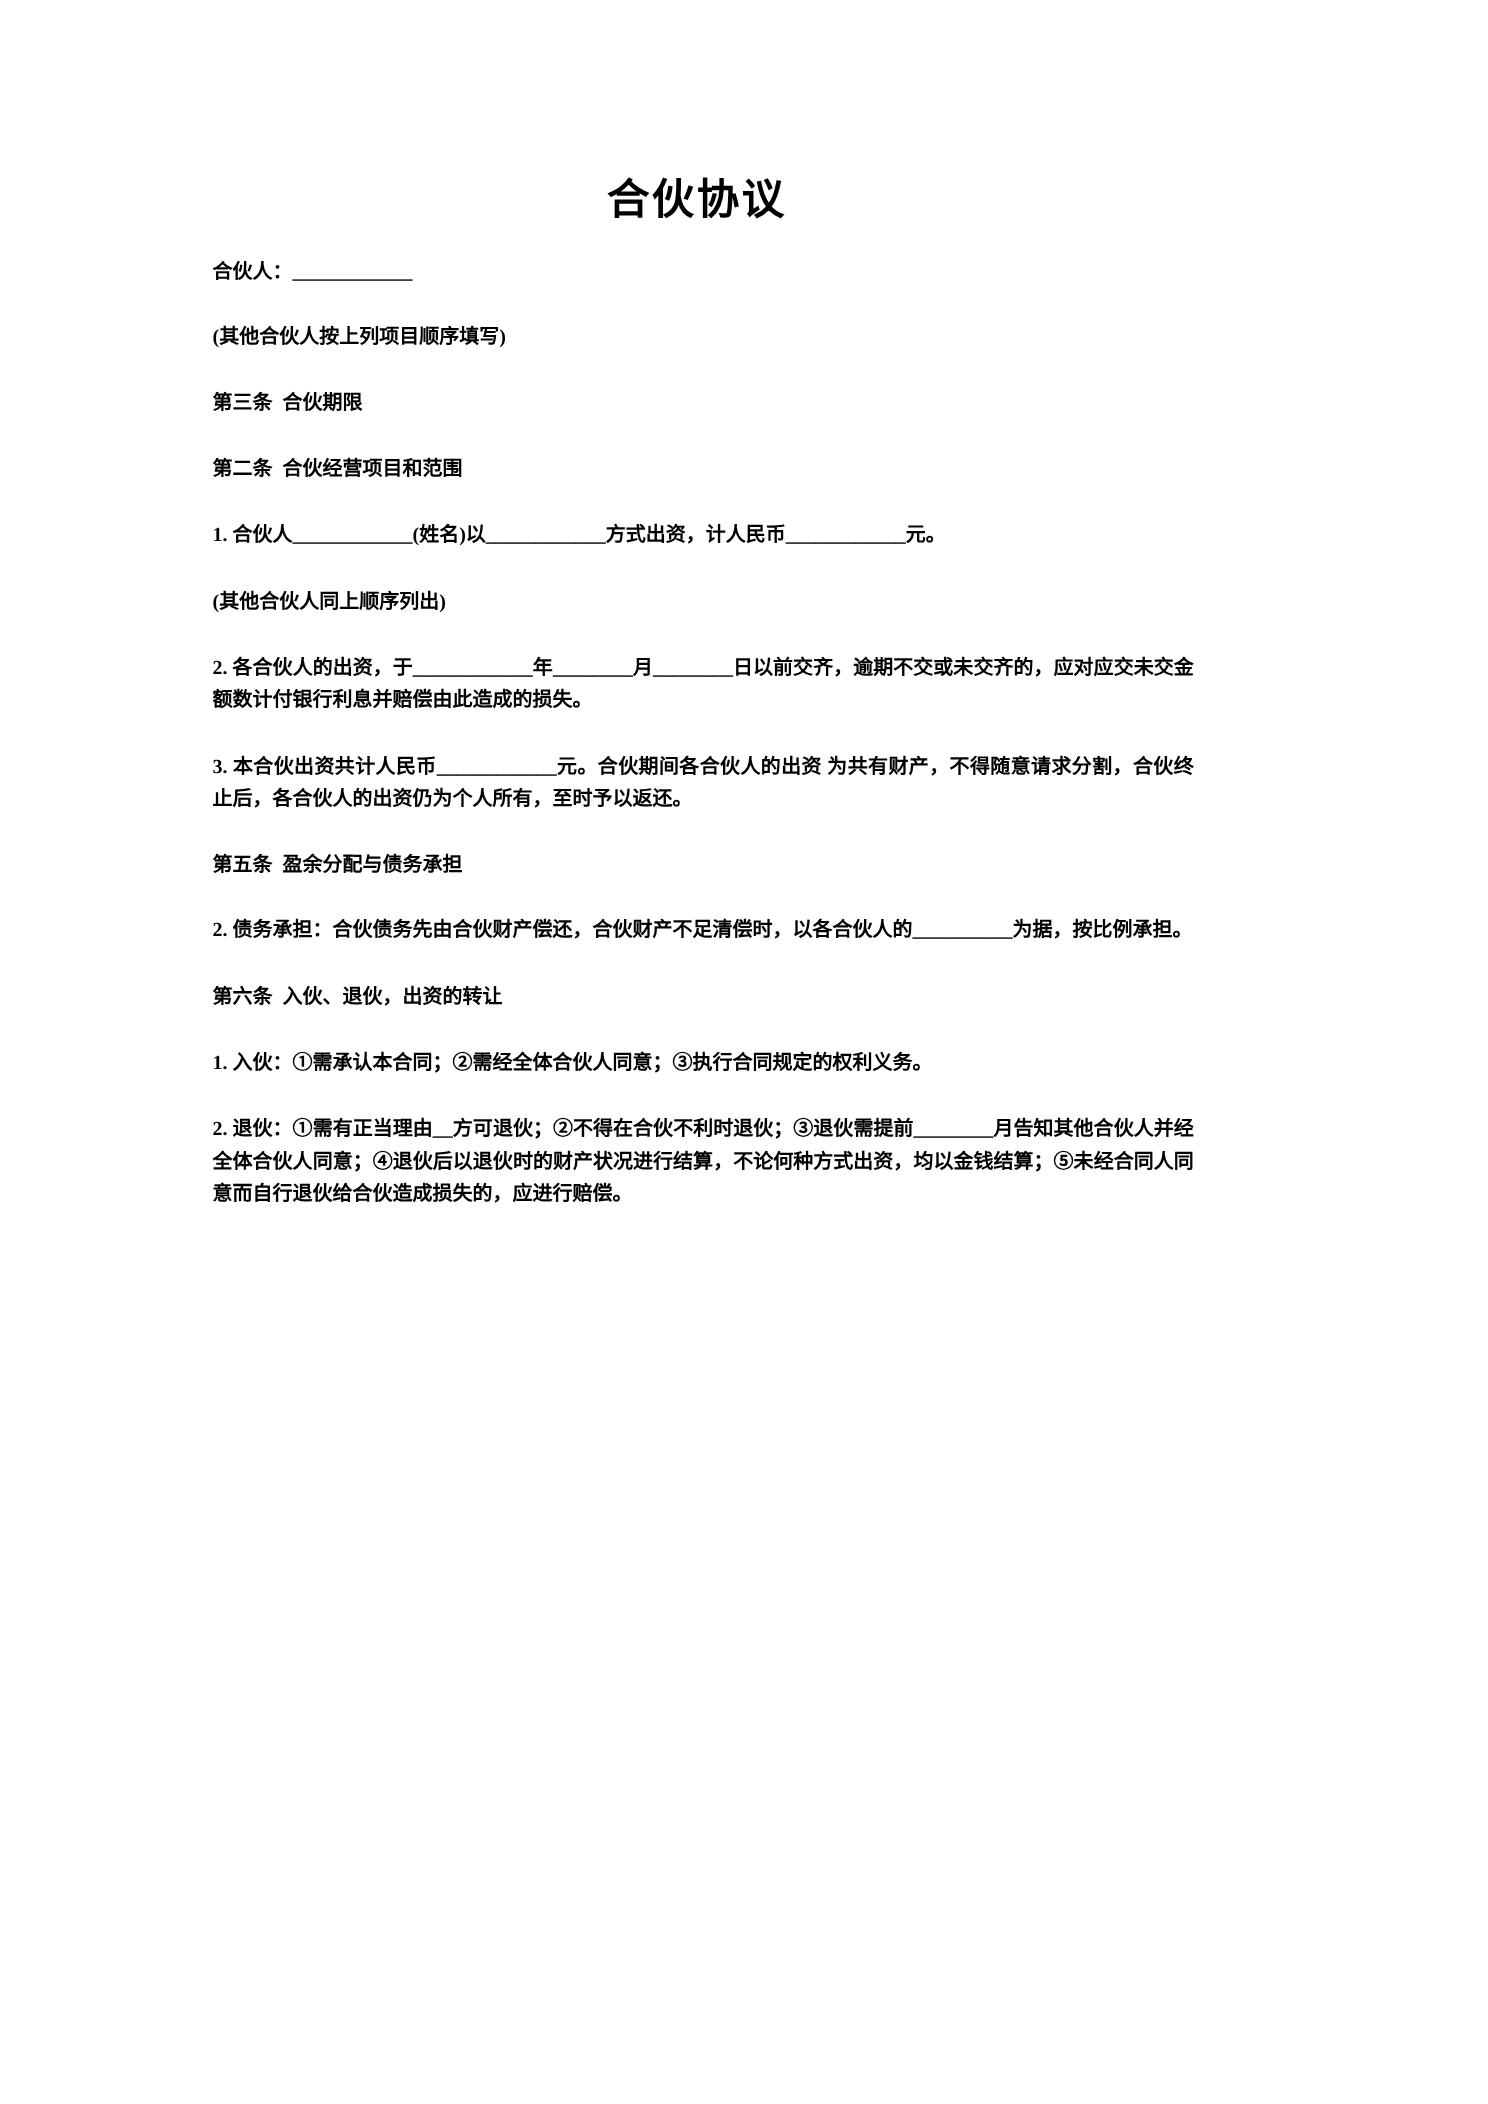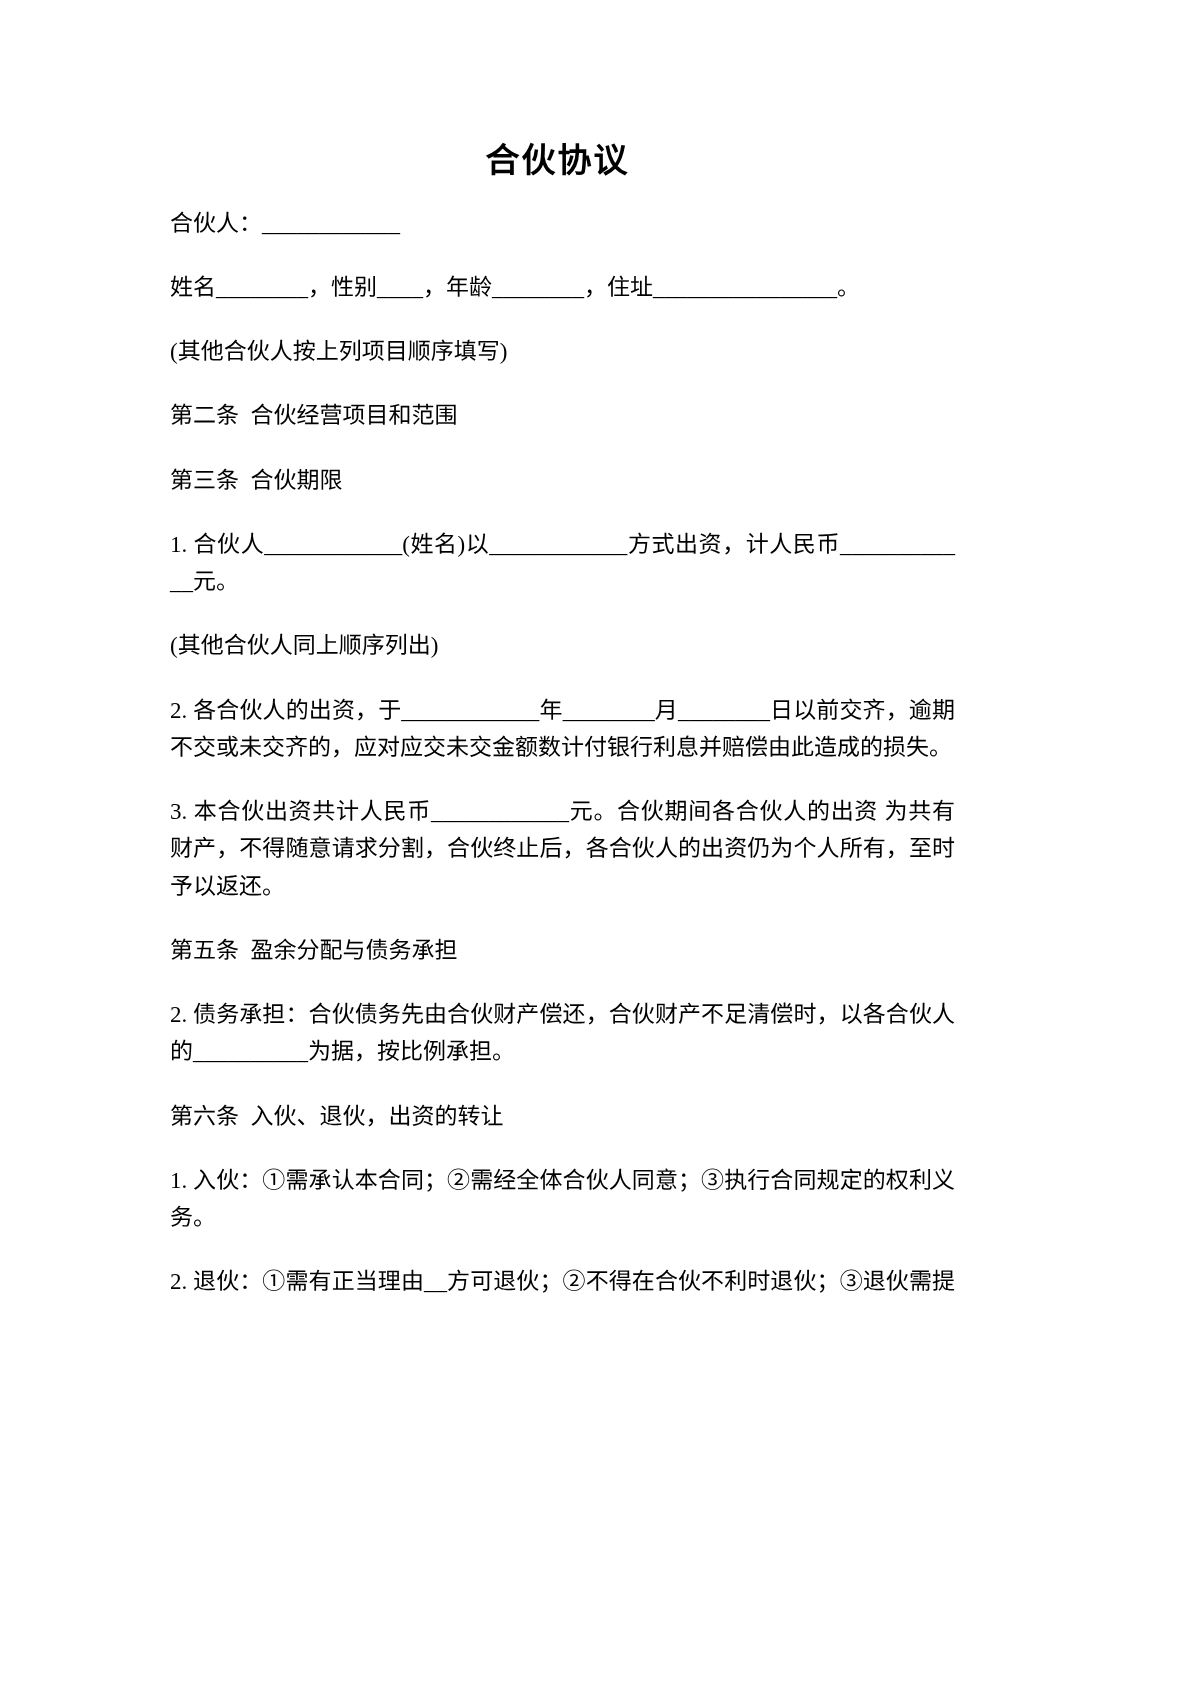--- a/index.html
+++ b/index.html
@@ -32,50 +32,50 @@
   .doc-title {
     font-size: 34px;
     font-weight: bold;
     text-align: center;
     letter-spacing: 2px;
     line-height: 1.25;
     margin: 0 0 22px 0;
     padding-right: 10px;
   }
   .para {
-    font-size: 23px;
+    font-size: 16px;
     line-height: 1.62;
     margin: 0 0 27px 0;
     text-align: justify;
     text-justify: inter-ideograph;
     word-break: break-all;
     white-space: pre-wrap;
+    font-weight: bold;
   }
   .para:last-child {
     margin-bottom: 0;
   }
 </style>
 </head>
 <body>
 
 <div class="page">
   <div class="content">
 
     <h1 class="doc-title">合伙协议</h1>
 
     <p class="para">合伙人：____________</p>
 
-    <p class="para">姓名________，性别____，年龄________，住址________________。</p>
 
     <p class="para">(其他合伙人按上列项目顺序填写)</p>
 
 
+    <p class="para">第三条  合伙期限</p>
+
     <p class="para">第二条  合伙经营项目和范围</p>
-
-    <p class="para">第三条  合伙期限</p>
 
 
 
     <p class="para">1. 合伙人____________(姓名)以____________方式出资，计人民币____________元。</p>
 
     <p class="para">(其他合伙人同上顺序列出)</p>
 
     <p class="para">2. 各合伙人的出资，于____________年________月________日以前交齐，逾期不交或未交齐的，应对应交未交金额数计付银行利息并赔偿由此造成的损失。</p>
 
     <p class="para">3. 本合伙出资共计人民币____________元。合伙期间各合伙人的出资 为共有财产，不得随意请求分割，合伙终止后，各合伙人的出资仍为个人所有，至时予以返还。</p>

